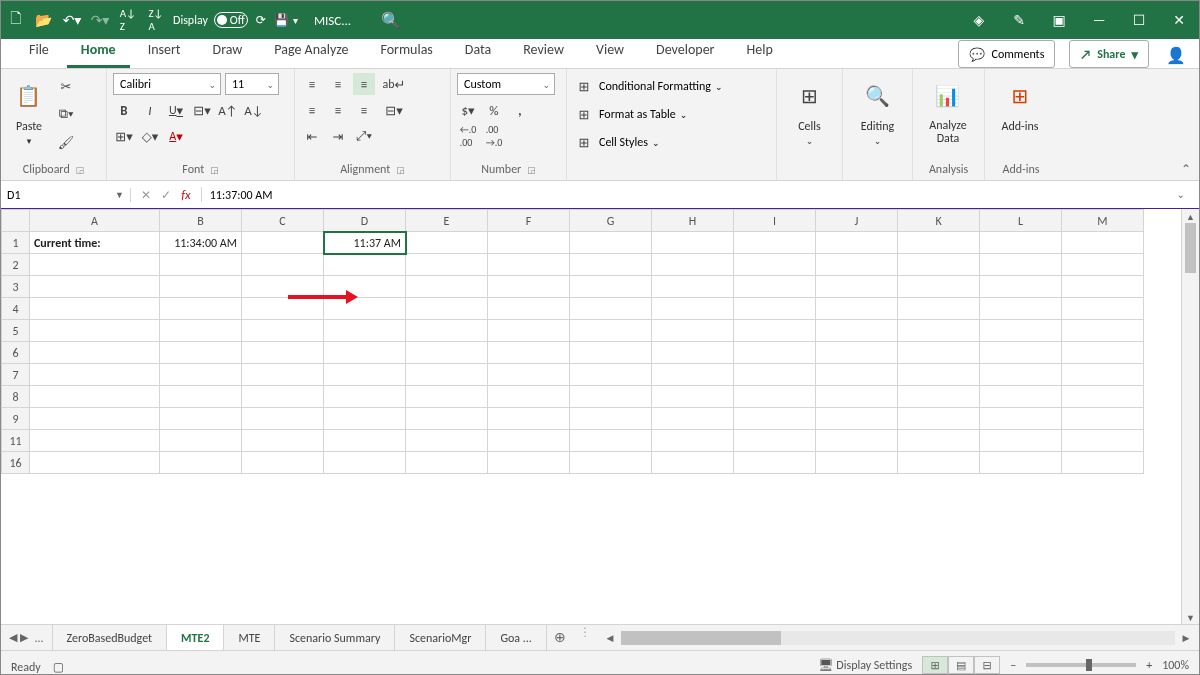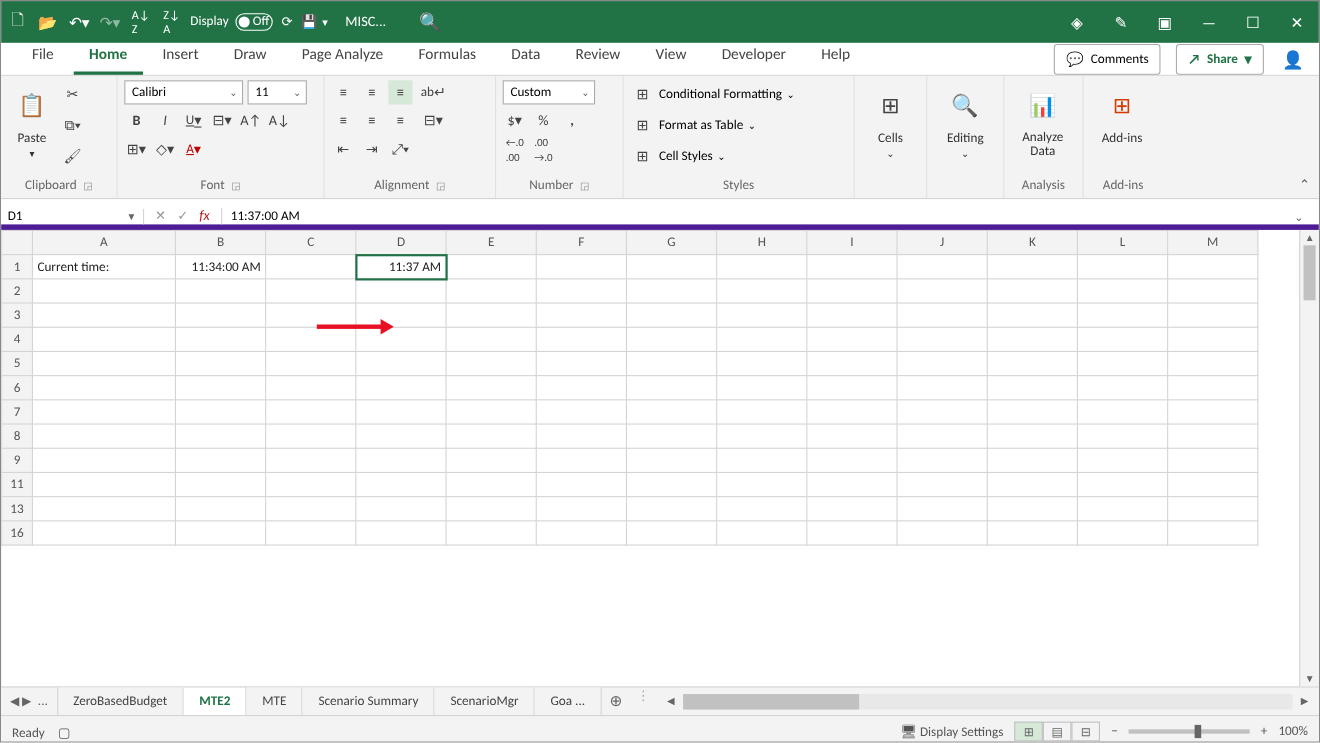--- a/index.html
+++ b/index.html
@@ -28,37 +28,37 @@
 .group .label .dlg{font-size:9px;color:#888}
 .vcol{display:flex;flex-direction:column;gap:3px;align-items:center}
 .bigicon{width:42px;height:42px;display:flex;flex-direction:column;align-items:center;justify-content:center;font-size:20px;color:#444}
 .bigbtn{display:flex;flex-direction:column;align-items:center;width:58px;padding-top:2px;font-size:11px;color:#333;gap:2px}
 .row{display:flex;gap:4px;align-items:center}
 .sel{border:1px solid #ababab;background:#fff;height:22px;display:flex;align-items:center;padding:0 4px 0 6px;font-size:12px}
 .sel .dd{margin-left:auto;font-size:9px;color:#666}
 .mini{width:22px;height:22px;display:flex;align-items:center;justify-content:center;font-size:13px;color:#444}
 .mini.red{color:#c00000}
 .collapse{position:absolute;right:8px;bottom:4px;font-size:12px;color:#666}
-.namebox{height:28px;border-bottom:5px solid #4c1d95;display:flex;align-items:flex-end;background:#fff}
+.namebox{height:28px;border-bottom:1px solid #4c1d95;display:flex;align-items:center;background:#fff}
 .nmb{width:130px;border-right:1px solid #d4d4d4;display:flex;align-items:center;padding:0 6px;font-size:12px}
 .nmb .dd{margin-left:auto;font-size:9px;color:#666}
 .fxtools{display:flex;align-items:center;gap:10px;padding:0 10px;color:#999;border-right:1px solid #d4d4d4}
 .fxtools .fx{font-style:italic;color:#b91c1c;font-size:13px}
 .fbar{flex:1;display:flex;align-items:center;padding:0 8px;font-size:12px}
 .fbar .exp{margin-left:auto;color:#666;font-size:10px;padding-right:6px}
 .grid-area{flex:1;display:flex;overflow:hidden;position:relative}
 .sheet{flex:1;overflow:hidden;position:relative}
 table.cells{border-collapse:collapse;table-layout:fixed}
 table.cells th,table.cells td{border:1px solid #d4d4d4;height:22px;font-size:12px;color:#222;background:#fff;padding:0 4px}
 table.cells th{background:#f3f3f3;font-weight:400;text-align:center;color:#555}
 table.cells th.rh{width:28px}
 table.cells th.ch{width:82px}
 table.cells th.chw{width:130px}
 table.cells td{text-align:right}
-table.cells td.l{text-align:left;font-weight:400}
+table.cells td.l{text-align:left;font-weight:700}
 td.selcell{outline:2px solid #217346;outline-offset:-1px}
 th.selh{background:#d6e9d8;border-bottom:2px solid #217346}
 th.selr{background:#d6e9d8;border-right:2px solid #217346}
 .vscroll{width:18px;background:#f3f3f3;border-left:1px solid #d4d4d4;position:relative}
 .vscroll .thumb{position:absolute;top:14px;left:3px;right:3px;height:50px;background:#c1c1c1}
 .vscroll .arr{position:absolute;left:0;right:0;height:14px;display:flex;align-items:center;justify-content:center;font-size:9px;color:#666}
 .arrow{position:absolute;top:290px;left:288px;width:70px;height:14px;pointer-events:none}
 .arrow .shaft{position:absolute;top:5px;left:0;right:10px;height:4px;background:#e81123}
 .arrow .head{position:absolute;right:0;top:0;width:0;height:0;border-left:12px solid #e81123;border-top:7px solid transparent;border-bottom:7px solid transparent}
 .sheettabs{height:26px;background:#f3f3f3;border-top:1px solid #d4d4d4;display:flex;align-items:stretch}
@@ -205,21 +205,21 @@
       </div>
     </div>
     <div class="label">
         <span>Alignment</span>
         <span class="dlg">◲</span>
       </div>
   </div>
 
   <div class="group" style="width:116px">
     <div class="body" style="flex-direction:column;gap:4px;width:100%">
-      <div class="sel" style="width:84px">
+      <div class="sel" style="width:98px">
           <span>Custom</span>
           <span class="dd">⌄</span>
         </div>
       <div class="row">
         <span class="mini">$▾</span>
         <span class="mini">%</span>
         <span class="mini" style="font-weight:700">,</span>
       </div>
       <div class="row">
         <span class="mini" style="font-size:10px">←.0<br>.00</span>
@@ -243,23 +243,20 @@
           <span class="mini">⊞</span>
           <span>Format as Table</span> 
           <span style="font-size:9px">⌄</span>
         </div>
       <div class="row">
           <span class="mini">⊞</span>
           <span>Cell Styles</span> 
           <span style="font-size:9px">⌄</span>
         </div>
     </div>
-    <div class="label">
-        <span>Styles</span>
-      </div>
   </div>
 
   <div class="group" style="width:66px">
     <div class="body">
         <div class="bigbtn">
           <div class="bigicon">⊞</div>
           <span>Cells</span>
           <span style="font-size:9px">⌄</span>
         </div>
       </div>
@@ -494,36 +491,20 @@
             <td class=""></td>
             <td class=""></td>
             <td class=""></td>
             <td class=""></td>
             <td class=""></td>
             <td class=""></td>
             <td class=""></td>
             <td class=""></td>
           </tr>
           <tr>
-            <th class="rh">13</th>
-            <td class=""></td>
-            <td class=""></td>
-            <td class=""></td>
-            <td class=""></td>
-            <td class=""></td>
-            <td class=""></td>
-            <td class=""></td>
-            <td class=""></td>
-            <td class=""></td>
-            <td class=""></td>
-            <td class=""></td>
-            <td class=""></td>
-            <td class=""></td>
-          </tr>
-          <tr>
             <th class="rh">16</th>
             <td class=""></td>
             <td class=""></td>
             <td class=""></td>
             <td class=""></td>
             <td class=""></td>
             <td class=""></td>
             <td class=""></td>
             <td class=""></td>
             <td class=""></td>

